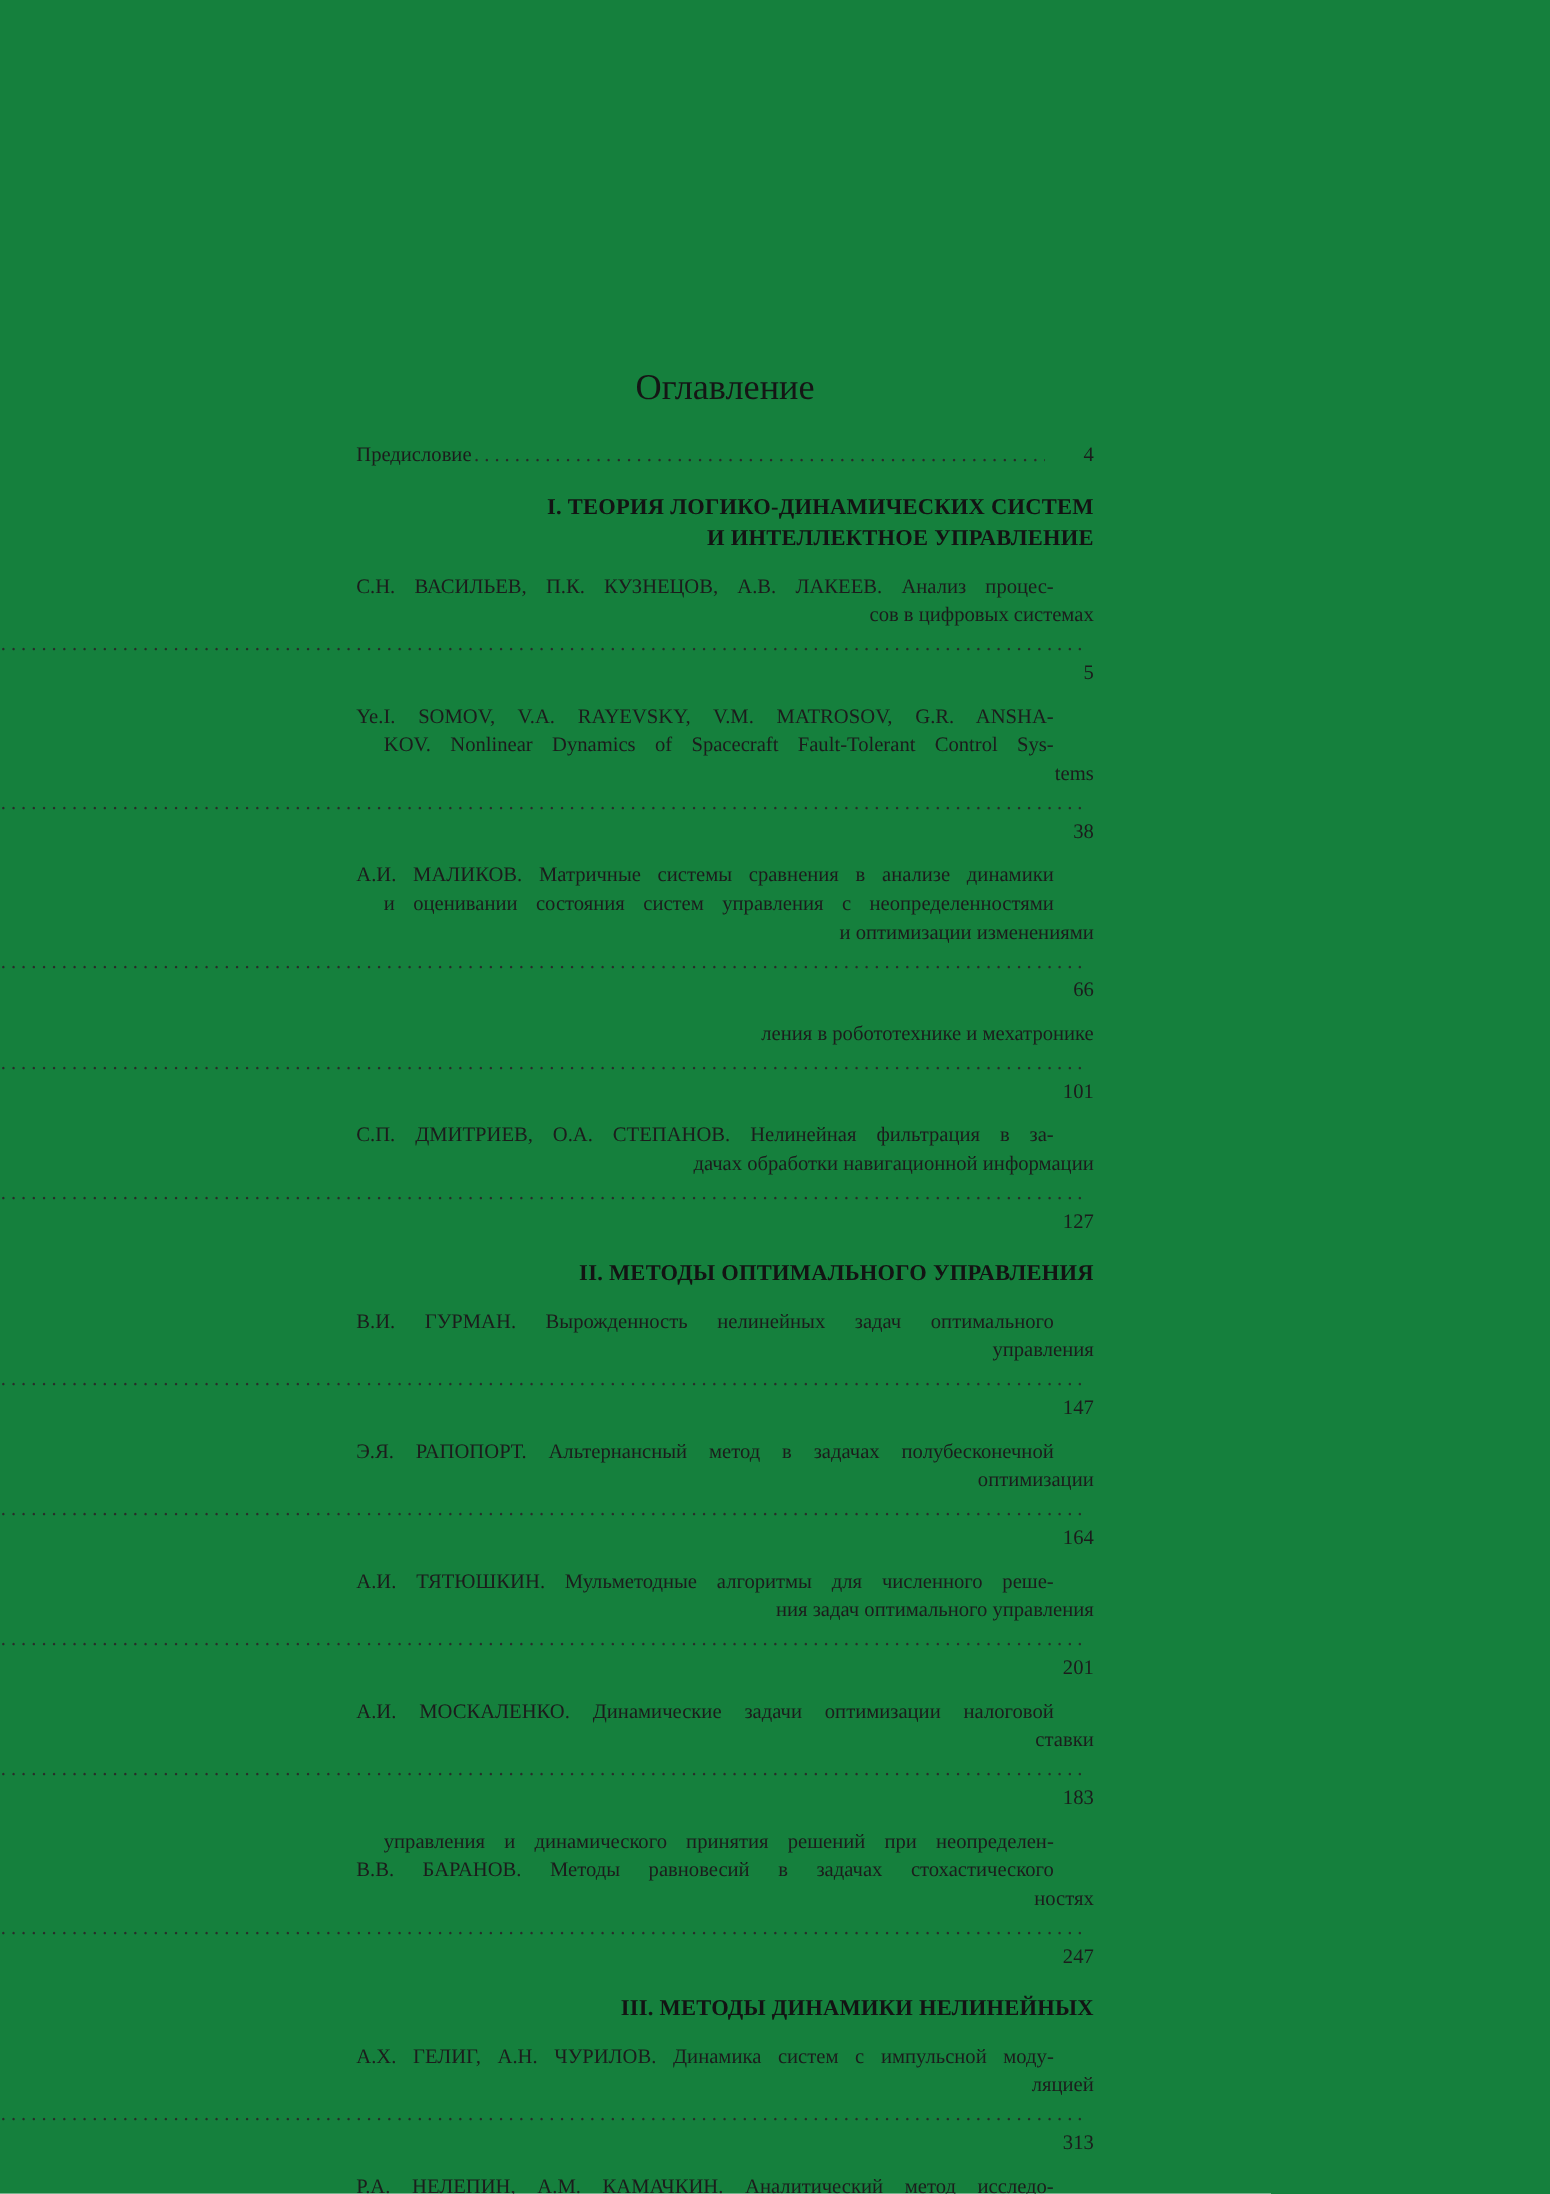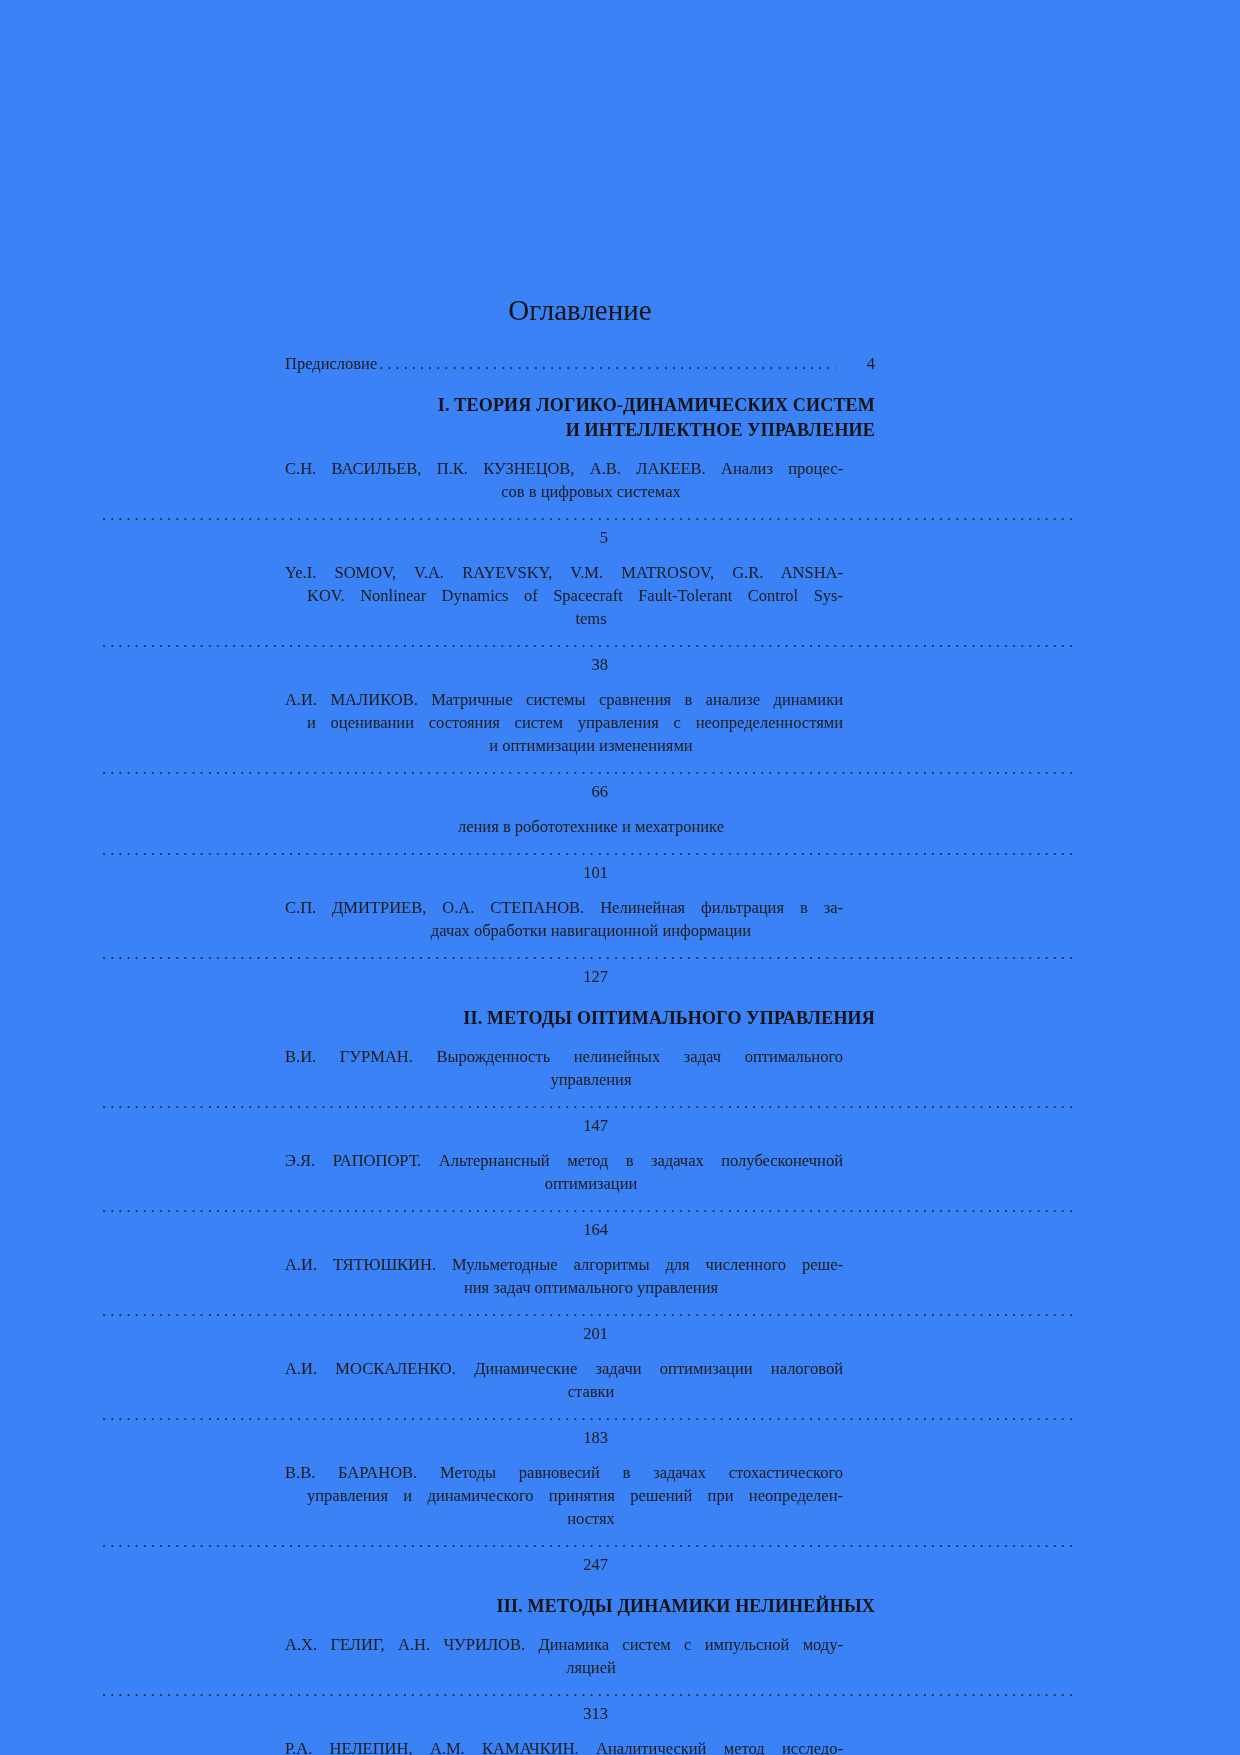--- a/index.html
+++ b/index.html
@@ -4,21 +4,21 @@
 <style>
   html, body {
     margin: 0;
     padding: 0;
     background: #ffffff;
   }
   .page {
     position: relative;
     width: 1240px;
     height: 1755px;
-    background: #3b82f6;
+    background: #15803d;
     overflow: hidden;
     font-family: "Liberation Serif", "DejaVu Serif", serif;
     color: #1c1c1c;
   }
   .content {
     position: absolute;
     left: 285px;
     top: 292px;
     width: 590px;
   }
@@ -48,21 +48,21 @@
   
   .jline {
     text-align: justify;
     text-align-last: justify;
     padding-right: 32px;
   }
   
   .cont { padding-left: 22px; flex-direction: column; }
   .lastline {
     display: flex;
-    align-items: center;
+    align-items: flex-end;
   }
   .ltext {
     flex: 0 0 auto;
     white-space: nowrap;
   }
   .dots {
     flex: 1 1 auto;
     min-width: 14px;
     overflow: hidden;
     white-space: nowrap;
@@ -180,22 +180,22 @@
     <div class="entry">
       <div class="jline">А.И. МОСКАЛЕНКО. Динамические задачи оптимизации налоговой</div>
       <div class="lastline cont">
         <span class="ltext">ставки</span>
         <span class="dots"></span>
         <span class="pg">183</span>
       </div>
     </div>
 
     <div class="entry">
+      <div class="jline cont">управления и динамического принятия решений при неопределен-</div>
       <div class="jline">В.В. БАРАНОВ. Методы равновесий в задачах стохастического</div>
-      <div class="jline cont">управления и динамического принятия решений при неопределен-</div>
       <div class="lastline cont">
         <span class="ltext">ностях</span>
         <span class="dots"></span>
         <span class="pg">247</span>
       </div>
     </div>
 
     <h2 class="section-heading">
       <div>III. МЕТОДЫ ДИНАМИКИ НЕЛИНЕЙНЫХ</div>
     </h2>

